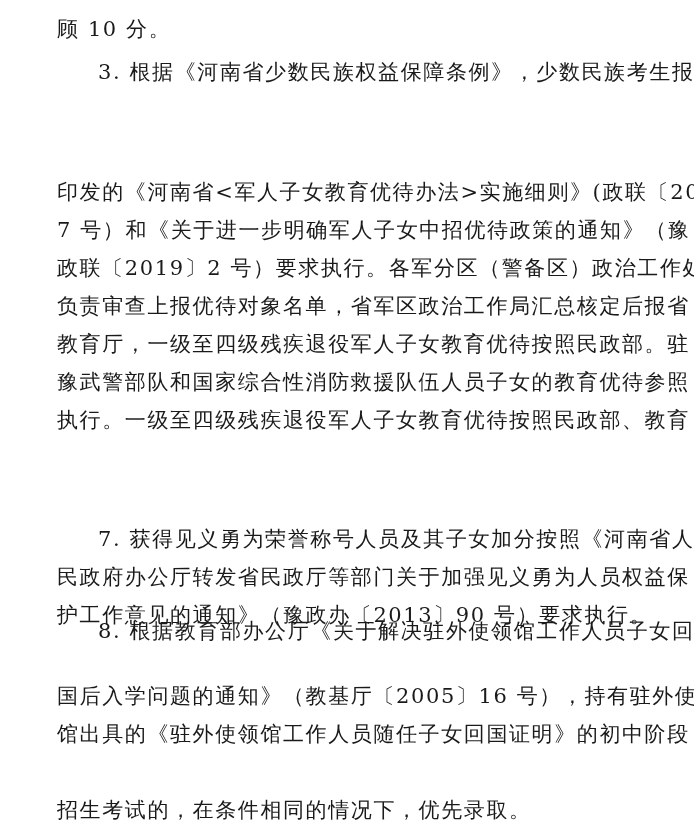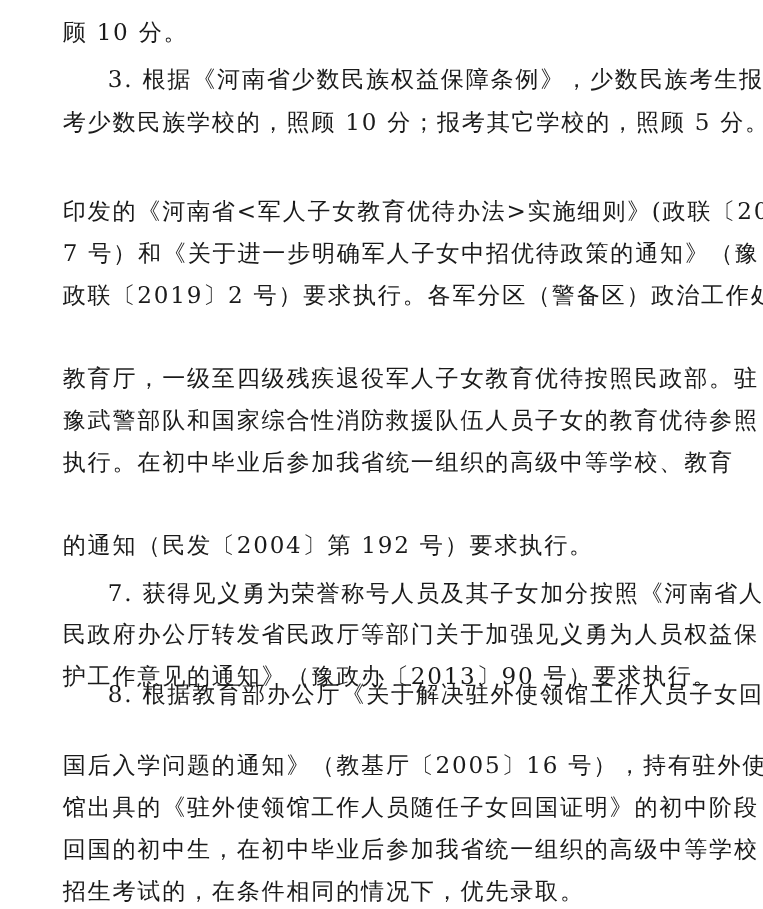--- a/index.html
+++ b/index.html
@@ -11,29 +11,27 @@
     white-space:nowrap; line-height:38px; letter-spacing:1.6px;
   }
   .indent { left:98px; width:540px; }
 </style>
 </head>
 <body>
 
 <div class="page">
   <div class="line" style="top:10px">顾 10 分。</div>
   <div class="line indent" style="top:53px">3. 根据《河南省少数民族权益保障条例》，少数民族考生报</div>
-  <div class="line" style="top:92px">考少数民族学校的，照顾 10 分；报考其它学校的，照顾 5 分。</div>
   <div class="line" style="top:173px">印发的《河南省&lt;军人子女教育优待办法&gt;实施细则》(政联〔2012〕</div>
   <div class="line" style="top:211px">7 号）和《关于进一步明确军人子女中招优待政策的通知》（豫</div>
   <div class="line" style="top:249px">政联〔2019〕2 号）要求执行。各军分区（警备区）政治工作处</div>
+  <div class="line" style="top:287px">负责审查上报优待对象名单，省军区政治工作局汇总核定后报省</div>
   <div class="line" style="top:325px">教育厅，一级至四级残疾退役军人子女教育优待按照民政部。驻</div>
   <div class="line" style="top:363px">豫武警部队和国家综合性消防救援队伍人员子女的教育优待参照</div>
-  <div class="line" style="top:401px">执行。在初中毕业后参加我省统一组织的高级中等学校、教育</div>
-  <div class="line" style="top:477px">的通知（民发〔2004〕第 192 号）要求执行。</div>
+  <div class="line" style="top:401px">执行。一级至四级残疾退役军人子女教育优待按照民政部、教育</div>
   <div class="line indent" style="top:520px">7. 获得见义勇为荣誉称号人员及其子女加分按照《河南省人</div>
   <div class="line" style="top:558px">民政府办公厅转发省民政厅等部门关于加强见义勇为人员权益保</div>
   <div class="line" style="top:596px">护工作意见的通知》（豫政办〔2013〕90 号）要求执行。</div>
   <div class="line indent" style="top:612px">8. 根据教育部办公厅《关于解决驻外使领馆工作人员子女回</div>
   <div class="line" style="top:677px">国后入学问题的通知》（教基厅〔2005〕16 号），持有驻外使领</div>
   <div class="line" style="top:715px">馆出具的《驻外使领馆工作人员随任子女回国证明》的初中阶段</div>
-  <div class="line" style="top:753px">回国的初中生，在初中毕业后参加我省统一组织的高级中等学校</div>
   <div class="line" style="top:791px">招生考试的，在条件相同的情况下，优先录取。</div>
 </div>
 
 </body></html>

